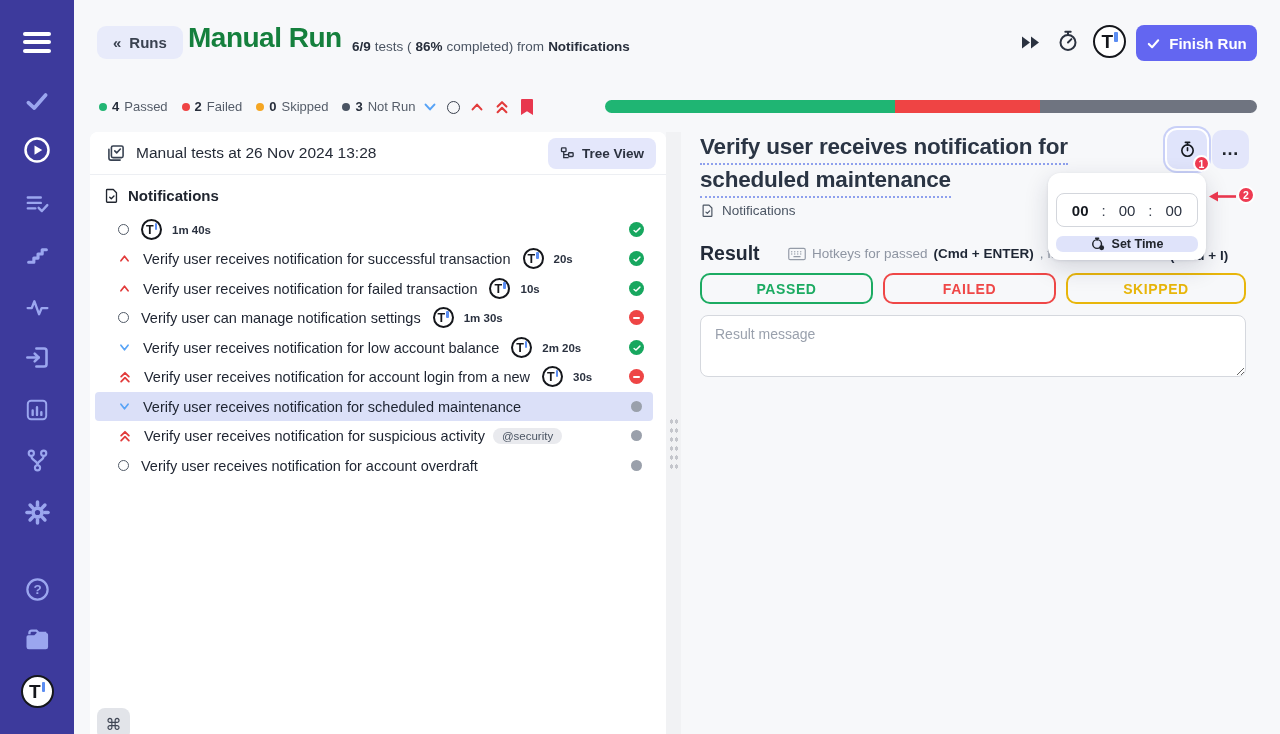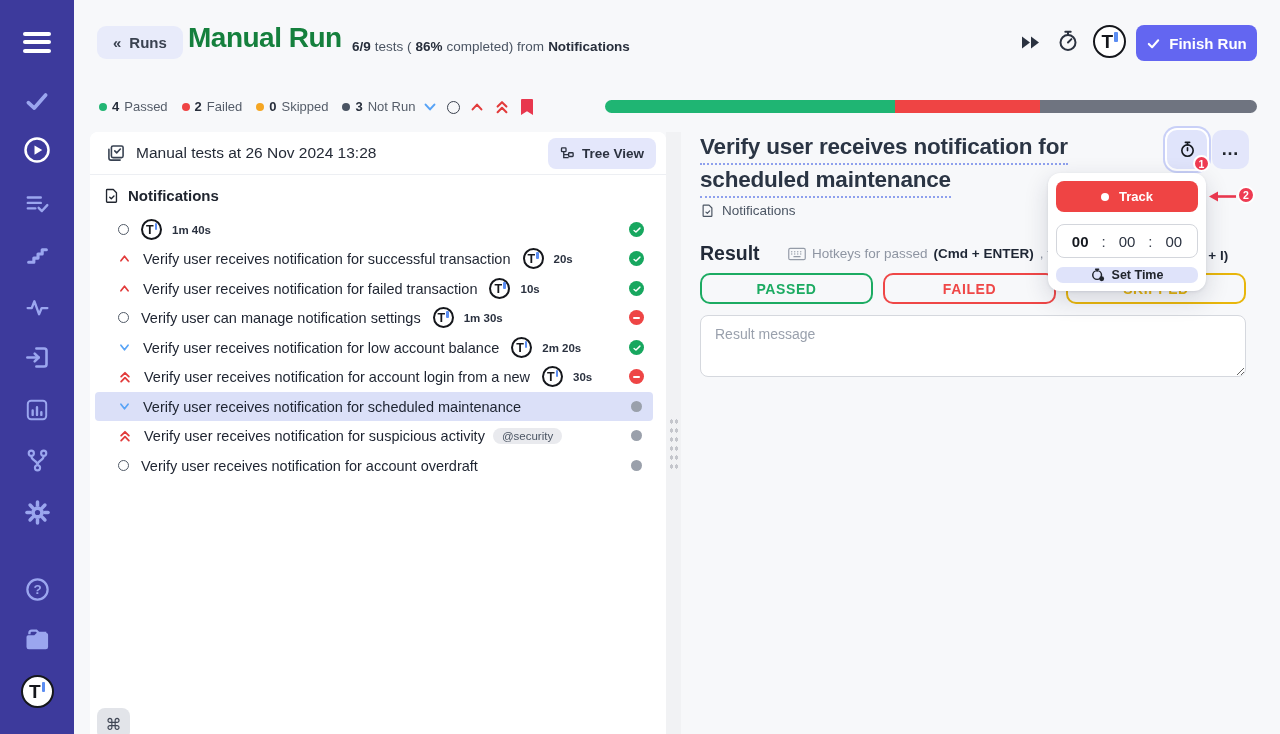--- a/index.html
+++ b/index.html
@@ -444,24 +444,20 @@
 </div>
 <b id="hk-failed">(Cmd + I)</b>
 
 <button class="res-btn" id="btn-passed">PASSED</button>
 <button class="res-btn" id="btn-failed">FAILED</button>
 <button class="res-btn" id="btn-skipped">SKIPPED</button>
 
 <textarea id="msg" placeholder="Result message" style=""></textarea>
 
 <div id="popup">
-  <button id="track-btn">
-      <i></i>
-      <span>Track</span>
-    </button>
   <div id="time-box">
     <span class="h">00</span>
     <span class="c">:</span>
     <span>00</span>
     <span class="c">:</span>
     <span>00</span>
   </div>
   <button id="settime-btn">
     <svg width="14" height="14" viewBox="0 0 16 16">
         <circle cx="7" cy="8" r="5" fill="none" stroke="#20242c" stroke-width="1.7"></circle>

